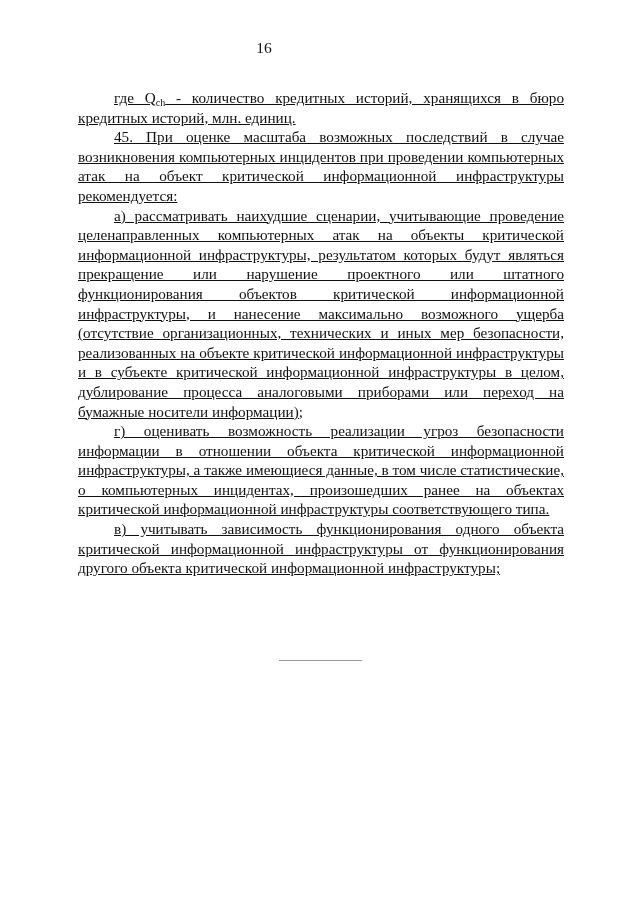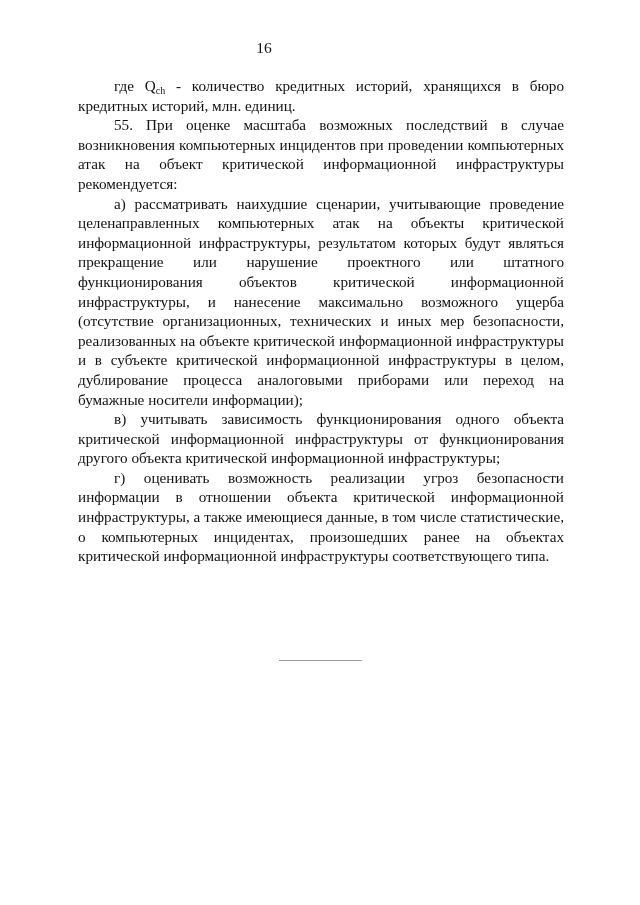--- a/index.html
+++ b/index.html
@@ -7,22 +7,22 @@
   .page {
     position: absolute; left: 0; top: 0; width: 640px; height: 905px;
     background: #ffffff; color: #111111;
     font-family: "Liberation Serif", "DejaVu Serif", serif;
   }
   .page-number {
     position: absolute; top: 38px; left: 0; width: 528px; text-align: center;
     font-size: 15.5px; line-height: 20px;
   }
   .body-text {
-    position: absolute; left: 78px; top: 76px; width: 486px;
-    font-size: 15.2px; line-height: 19.6px;
+    position: absolute; left: 78px; top: 88px; width: 486px;
+    font-size: 15.2px; line-height: 19.6px; text-decoration: underline;
   }
   .para {
     margin: 0; text-align: justify; text-align-last: left;
     text-indent: 36px;
     hyphens: none;
   }
   .para-first { text-indent: 36px; }
   sub { font-size: 10px; line-height: 0; vertical-align: -3px; }
   .footer-rule {
     position: absolute; left: 279px; top: 660px; width: 83px; height: 0;
@@ -30,20 +30,20 @@
   }
 </style>
 </head>
 <body>
 
 <div class="page">
   <div class="page-number">16</div>
 
   <div class="body-text">
     <p class="para para-first"><span>где Q</span><sub>ch</sub><span> - количество кредитных историй, хранящихся в бюро кредитных историй, млн. единиц.</span></p>
-    <p class="para">55. При оценке масштаба возможных последствий в случае возникновения компьютерных инцидентов при проведении компьютерных атак на объект критической информационной инфраструктуры рекомендуется:</p>
+    <p class="para">45. При оценке масштаба возможных последствий в случае возникновения компьютерных инцидентов при проведении компьютерных атак на объект критической информационной инфраструктуры рекомендуется:</p>
     <p class="para">а) рассматривать наихудшие сценарии, учитывающие проведение целенаправленных компьютерных атак на объекты критической информационной инфраструктуры, результатом которых будут являться прекращение или нарушение проектного или штатного функционирования объектов критической информационной инфраструктуры, и нанесение максимально возможного ущерба (отсутствие организационных, технических и иных мер безопасности, реализованных на объекте критической информационной инфраструктуры и в субъекте критической информационной инфраструктуры в целом, дублирование процесса аналоговыми приборами или переход на бумажные носители информации);</p>
+    <p class="para">г) оценивать возможность реализации угроз безопасности информации в отношении объекта критической информационной инфраструктуры, а также имеющиеся данные, в том числе статистические, о компьютерных инцидентах, произошедших ранее на объектах критической информационной инфраструктуры соответствующего типа.</p>
     <p class="para">в) учитывать зависимость функционирования одного объекта критической информационной инфраструктуры от функционирования другого объекта критической информационной инфраструктуры;</p>
-    <p class="para">г) оценивать возможность реализации угроз безопасности информации в отношении объекта критической информационной инфраструктуры, а также имеющиеся данные, в том числе статистические, о компьютерных инцидентах, произошедших ранее на объектах критической информационной инфраструктуры соответствующего типа.</p>
   </div>
 
   <div class="footer-rule"></div>
 </div>
 
 </body></html>

